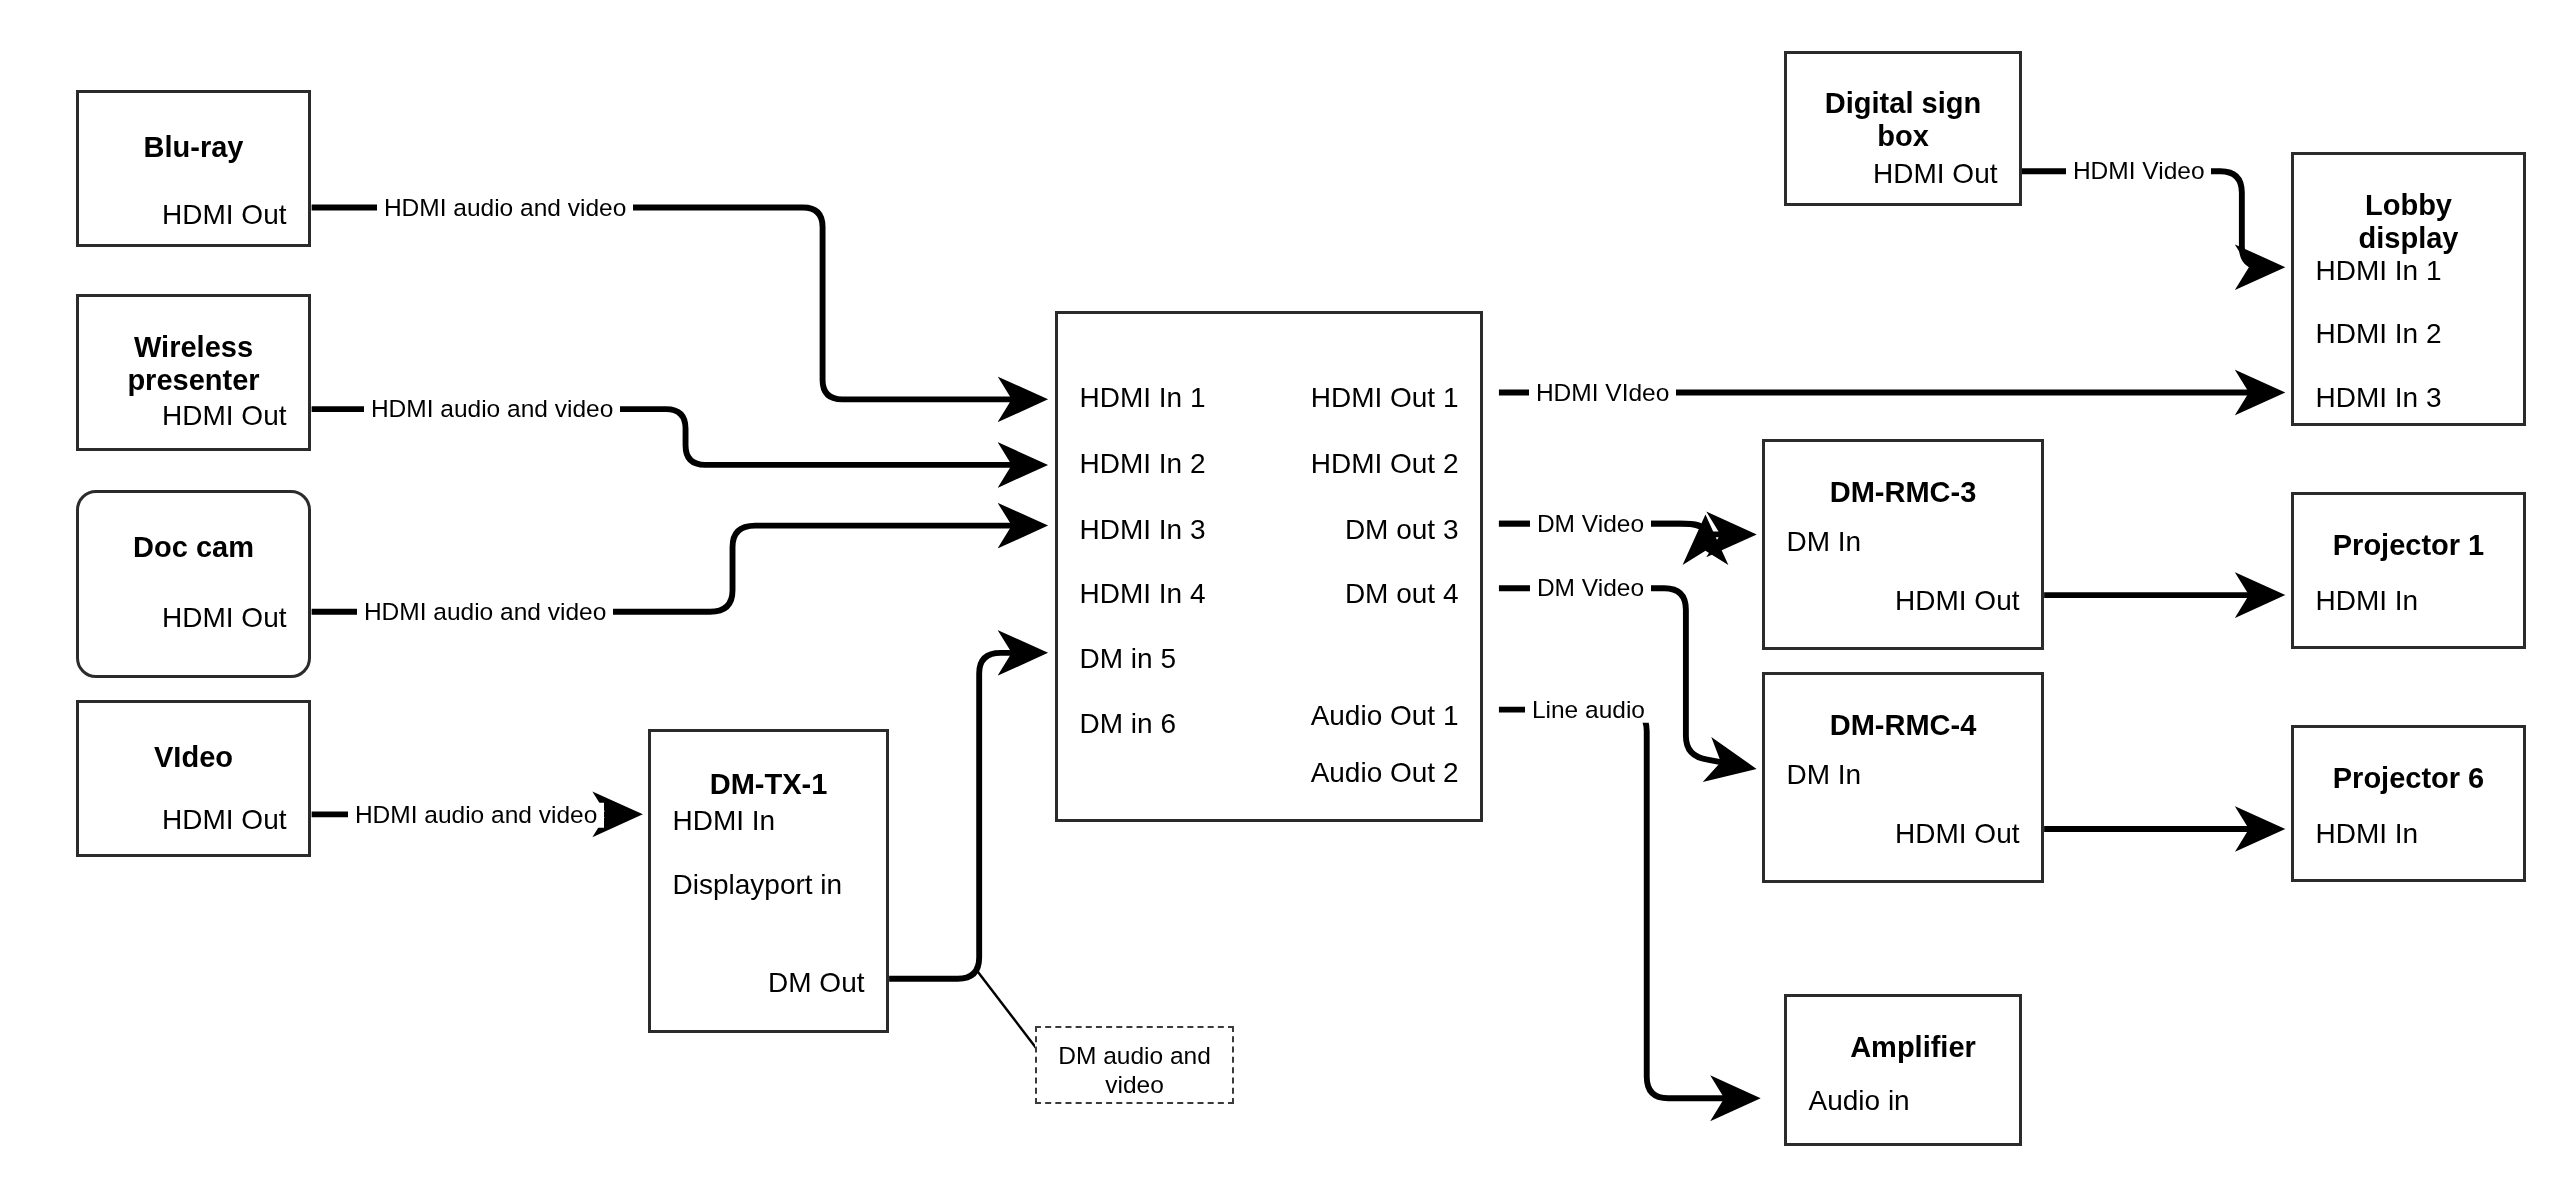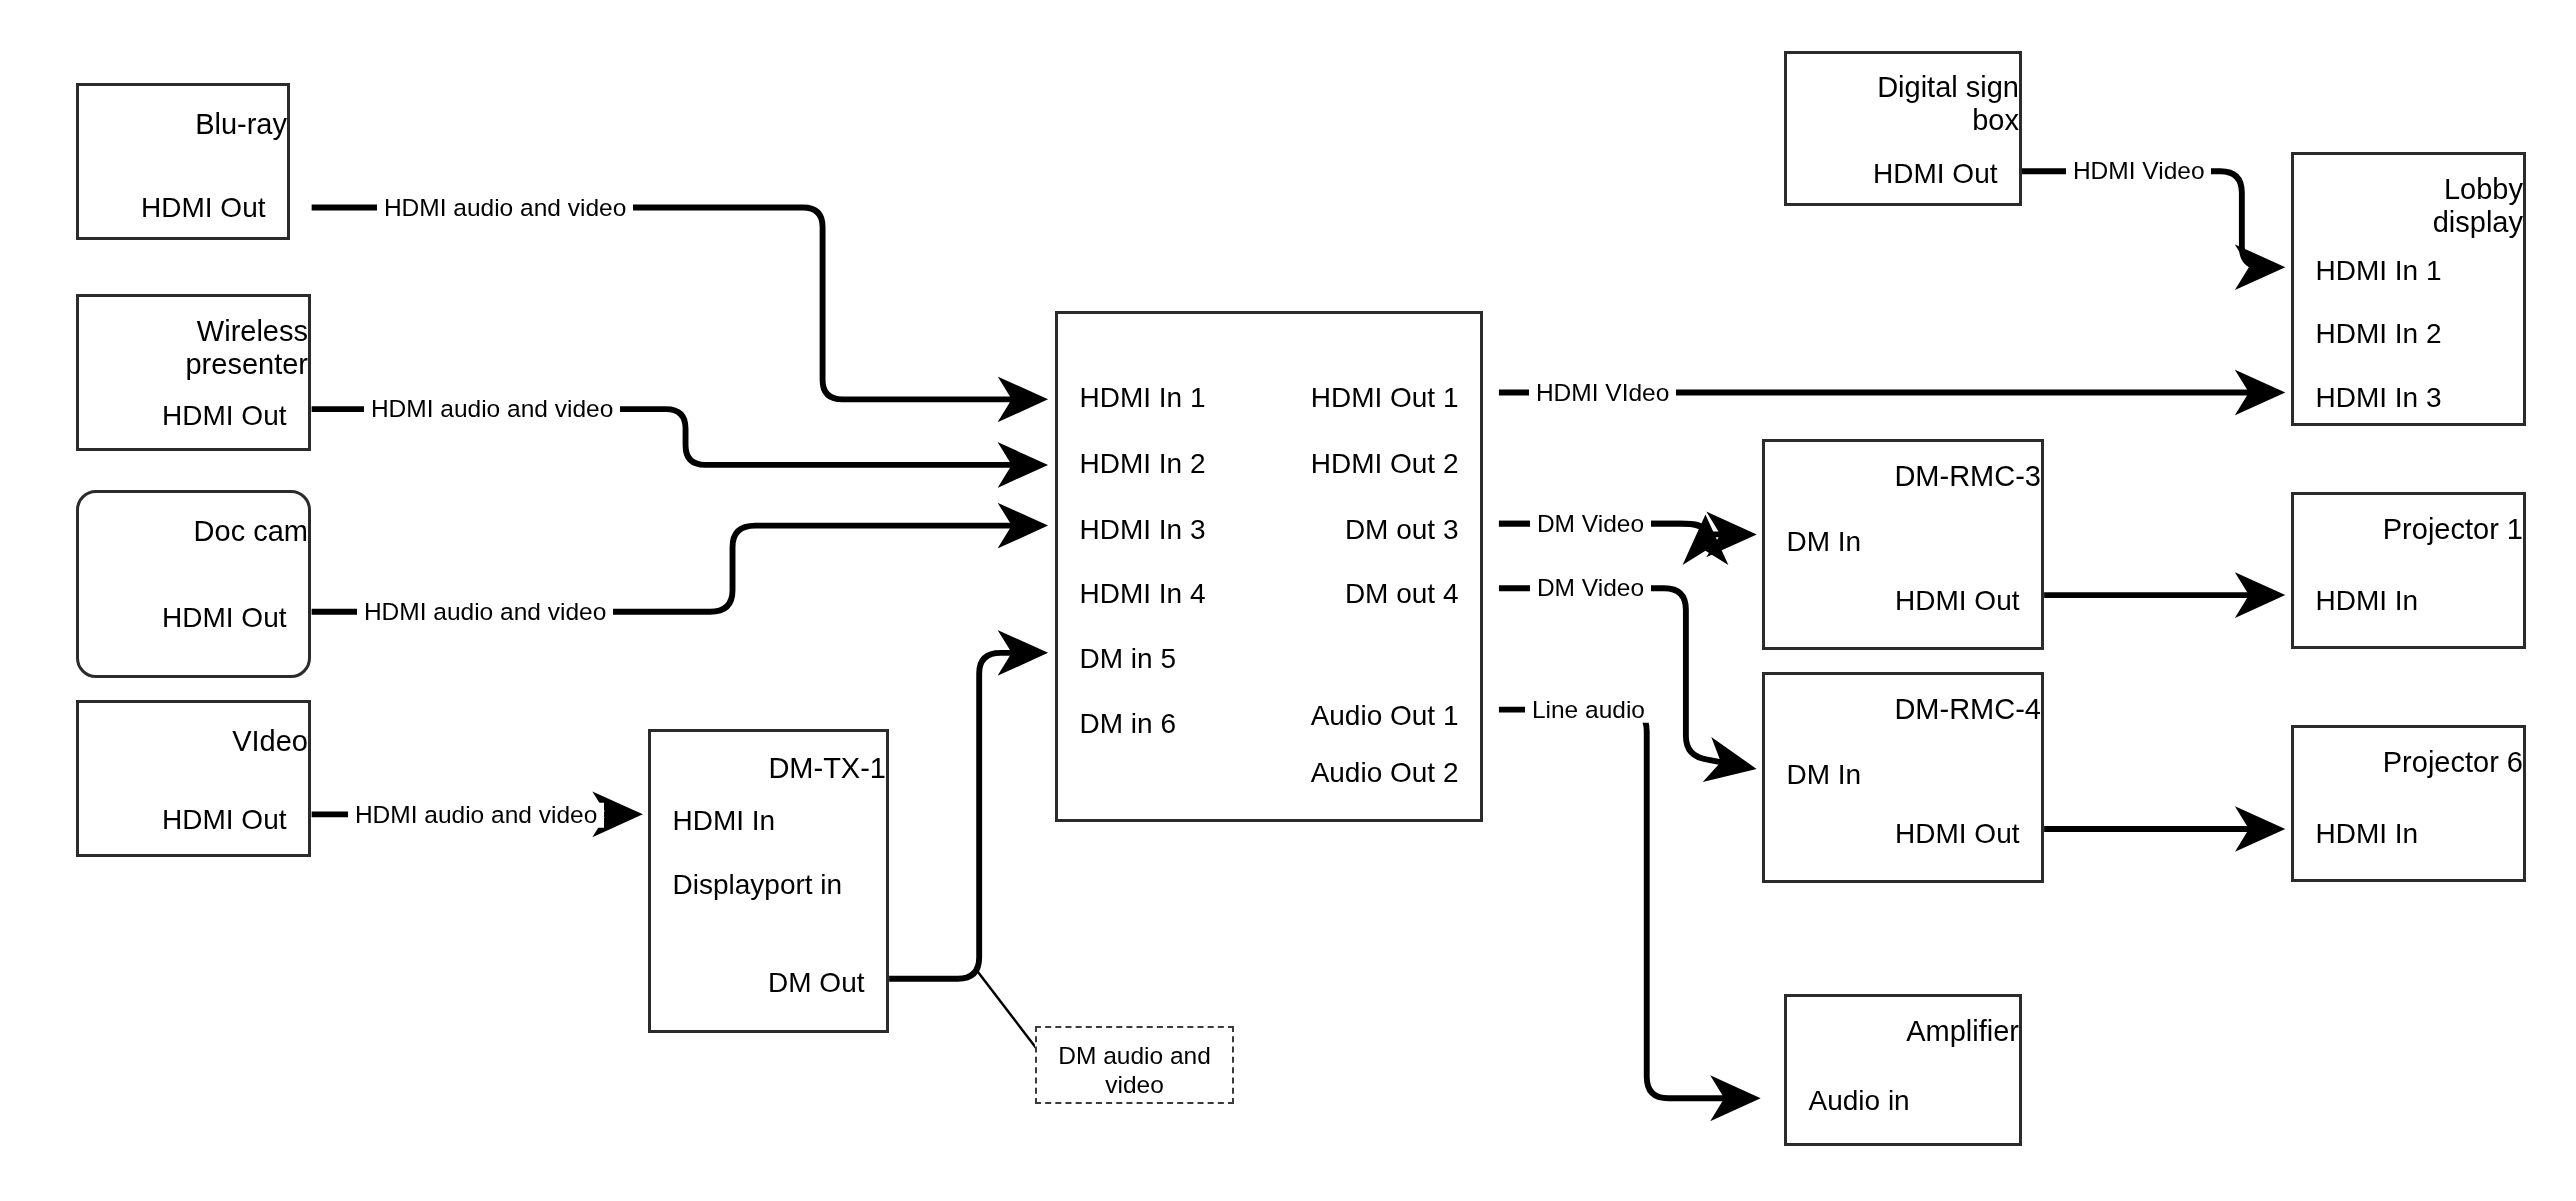--- a/index.html
+++ b/index.html
@@ -32,25 +32,26 @@
     z-index: 3;
   }
   .node.dashed {
     border: 2px dashed #3a3a3a;
     z-index: 4;
   }
   .ntitle {
     position: absolute;
     left: 0;
     right: 0;
-    text-align: right;
-    font-weight: normal;
+    text-align: center;
+    font-weight: bold;
     font-size: 29px;
     color: #000000;
     line-height: 1.16;
+    margin-top: 16px;
   }
   .port {
     position: absolute;
     font-size: 28px;
     color: #000000;
     white-space: nowrap;
     line-height: 1;
   }
   .port.left  { left: 21.5px;  text-align: left; }
   .port.right { right: 21.5px; text-align: right; }
@@ -117,21 +118,21 @@
   <div class="wlabel" style="left:377px;  top:208px;">HDMI audio and video</div>
   <div class="wlabel" style="left:364px;  top:409px;">HDMI audio and video</div>
   <div class="wlabel" style="left:357px;  top:612px;">HDMI audio and video</div>
   <div class="wlabel" style="left:348px;  top:815px;">HDMI audio and video</div>
   <div class="wlabel" style="left:2066px; top:171px;">HDMI Video</div>
   <div class="wlabel" style="left:1529px; top:393px;">HDMI VIdeo</div>
   <div class="wlabel" style="left:1530px; top:524px;">DM Video</div>
   <div class="wlabel" style="left:1530px; top:588px;">DM Video</div>
   <div class="wlabel" style="left:1525px; top:710px;">Line audio</div>
 
-  <div class="node" style="left:76px; top:83px; width:214px; height:157px;">
+  <div class="node" style="left:76px; top:90px; width:235px; height:157px;">
     <div class="ntitle" style="top:21.5px;">Blu-ray</div>
     <div class="port right" style="top:108px;">HDMI Out</div>
   </div>
 
   <div class="node" style="left:76px; top:294px; width:235px; height:157px;">
     <div class="ntitle" style="top:17.6px;">Wireless</div>
     <div class="ntitle" style="top:51px;">presenter</div>
     <div class="port right" style="top:105px;">HDMI Out</div>
   </div>
 

